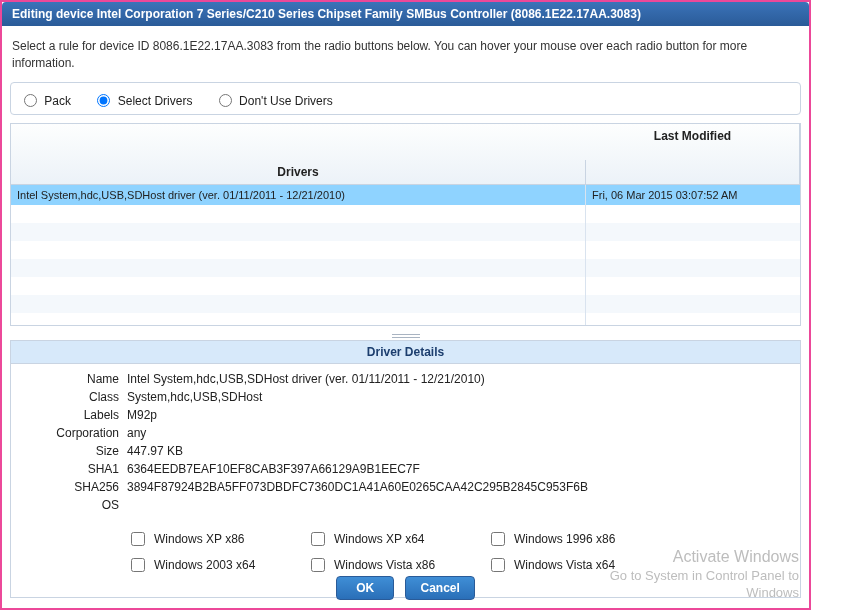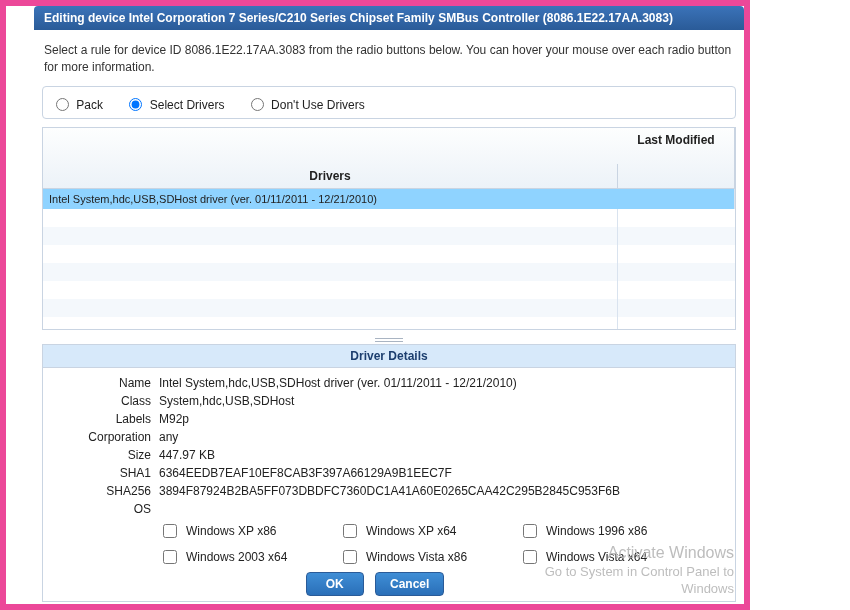--- a/index.html
+++ b/index.html
@@ -1,17 +1,17 @@
 <!DOCTYPE html>
 <html><head>
 <meta charset="utf-8">
 <style>
   * { box-sizing: border-box; }
   html,body { margin:0; padding:0; font-family: Arial, Helvetica, sans-serif; font-size:12px; color:#222; }
-  #app { width:750px; height:610px; border:6px solid #ec4899; background:#fff; position:relative; overflow:hidden;padding-left:28px; }
+  #app { width:811px; height:610px; border:2px solid #ec4899; background:#fff; position:relative; overflow:hidden; }
   .titlebar {
     height:24px; line-height:24px; padding:0 10px; color:#fff; font-weight:bold;
     background: linear-gradient(#3b73b9,#2a5b98);
     border-radius:4px 4px 0 0; font-size:12px;
     white-space:nowrap; overflow:hidden;
   }
   .instructions { padding:12px 10px 8px 10px; color:#333; font-size:12px; line-height:1.4; }
   .radiobar {
     margin:2px 8px 8px 8px; padding:6px 8px; border:1px solid #c9d4e2; border-radius:4px;
   }
@@ -31,21 +31,21 @@
   .gcell:last-child { flex:1 1 auto; }
   .blank { height:18px; }
   .splitter { margin:6px 8px 0 8px; height:8px; display:flex; align-items:center; justify-content:center; cursor:row-resize; }
   .splitter .grip { width:28px; height:4px; border-top:1px solid #a9b4c2; border-bottom:1px solid #a9b4c2; }
   .details-wrap { margin:0 8px; border:1px solid #c9d4e2; height:258px; display:flex; flex-direction:column; }
   .details-head { background:#d7e9fa; color:#1c3e6e; font-weight:bold; padding:4px 8px; border-bottom:1px solid #c9d4e2; font-size:12px;text-align:center; }
   .details-body { flex:1 1 auto; overflow:auto; padding:6px 8px 2px 8px; }
   .dl-row { display:flex; padding:2px 0; font-size:12px; }
   .dl-label { flex:0 0 108px; text-align:right; padding-right:8px; color:#222; }
   .dl-val { flex:1 1 auto; word-break:break-all; }
-  .os-grid { margin-left:108px; display:flex; flex-wrap:wrap; gap:0; }
+  .os-grid { margin-left:108px; display:flex; flex-wrap:wrap; gap:0;margin-top:12px; }
   .os-item { flex:0 0 180px; padding:3px 0; display:flex; align-items:center; gap:6px; font-size:12px; }
   .os-item input[type=checkbox]{ width:14px; height:14px; }
   .buttonbar { position:absolute; left:0; right:0; bottom:8px; text-align:center; }
   .btn {
     display:inline-block; min-width:58px; padding:4px 14px; margin:0 4px;
     background:linear-gradient(#3f8ed6,#2a6fb8); color:#fff; border:1px solid #2a5b98;
     border-radius:4px; font-size:12px; cursor:pointer;font-weight:bold;
   }
   .watermark { position:absolute; right:10px; bottom:6px; text-align:right; color:#bdbdbd; font-size:13px; line-height:1.3; pointer-events:none; }
   .watermark .big { font-size:16px; }
@@ -75,20 +75,21 @@
   </div>
 
   <div class="grid">
     <div class="grid-head">
       <div class="gh-cell gh-drivers">Drivers</div>
       <div class="gh-cell gh-last">Last Modified</div>
     </div>
     <div class="grid-body" id="grid-body">
         <div class="grow selected">
           <div class="gcell">Intel System,hdc,USB,SDHost driver (ver. 01/11/2011 - 12/21/2010)</div>
+          <div class="gcell">Fri, 06 Mar 2015 03:07:52 AM</div>
         </div>
         <div class="grow blank">
           <div class="gcell"></div>
           <div class="gcell"></div>
         </div>
         <div class="grow blank alt">
           <div class="gcell"></div>
           <div class="gcell"></div>
         </div>
         <div class="grow blank">

